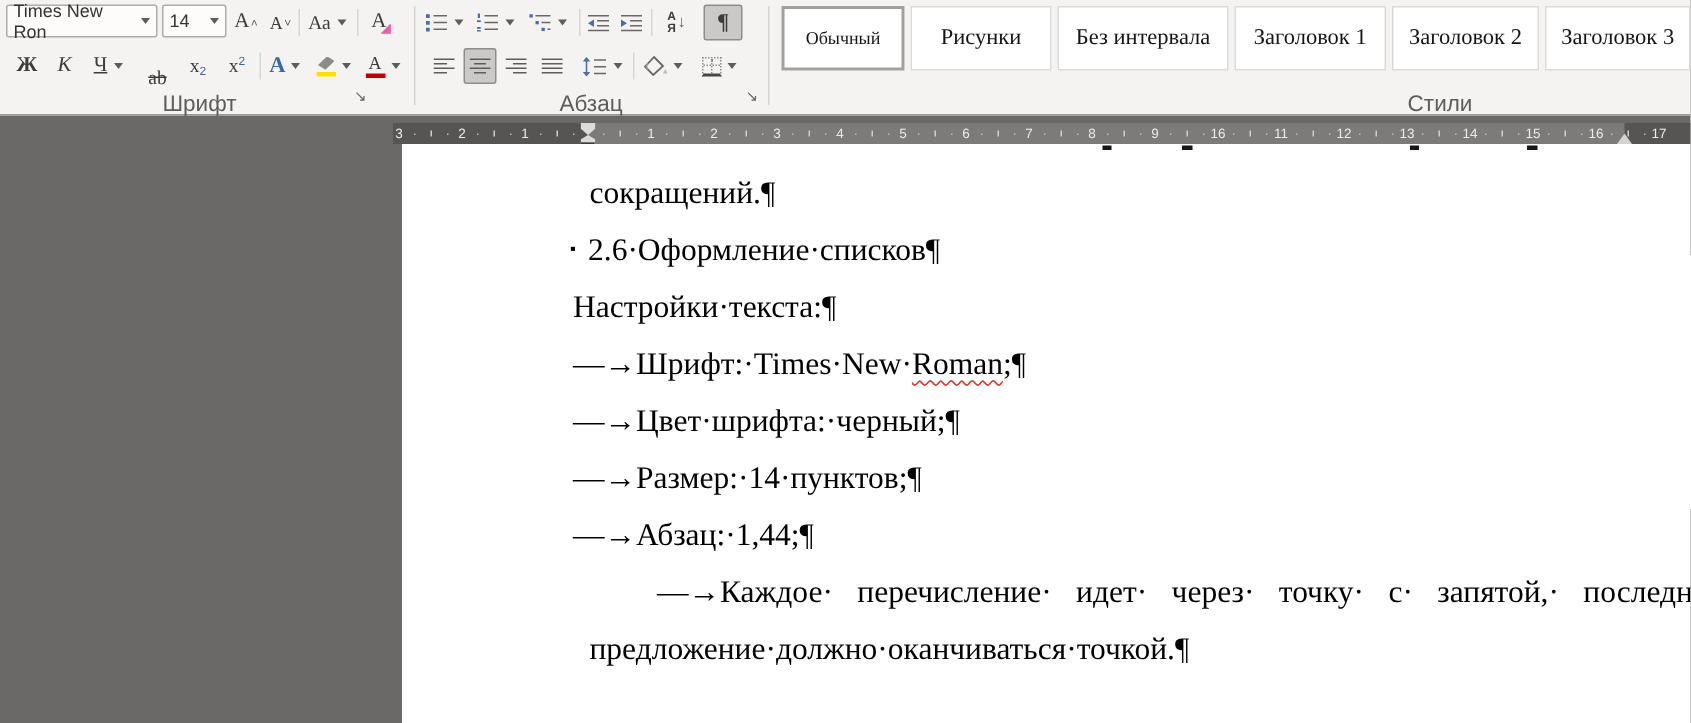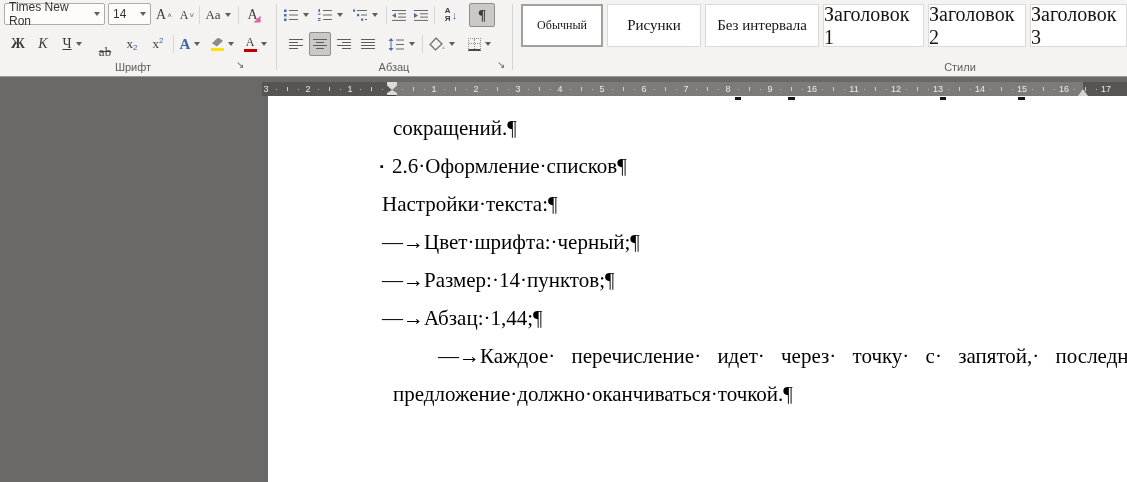--- a/index.html
+++ b/index.html
@@ -2,21 +2,21 @@
 <html><head>
 <meta charset="utf-8">
 <style>
   html,body{margin:0;padding:0;}
   body{width:1127px;height:482px;overflow:hidden;background:#6a6968;font-family:"Liberation Sans",sans-serif;position:relative;}
 
   
   .ribbon{position:absolute;left:0;top:0;width:1127px;height:77px;background:#f4f3f2;border-bottom:1px solid #999896;box-sizing:border-box;}
   .vsep{position:absolute;top:4px;height:66px;width:1px;background:#d5d3d1;}
   .vsep-s{position:absolute;width:1px;background:#d8d6d4;}
-  .grp-label{position:absolute;top:61px;font-size:11px;color:#5f5d5b;text-align:center;}
+  .grp-label{position:absolute;top:61px;font-size:15px;color:#5f5d5b;text-align:center;}
   .launcher{position:absolute;top:59px;font-size:10px;color:#6a6866;line-height:12px;}
 
   .combo{position:absolute;top:3px;height:22px;background:#fdfcfb;border:1px solid #aeacaa;border-radius:2px;display:flex;align-items:center;padding:0 4px;font-size:12px;color:#333;box-sizing:border-box;}
   .combo .spacer{flex:1;}
   .dd{width:0;height:0;border-left:3px solid transparent;border-right:3px solid transparent;border-top:4px solid #5f5d5b;margin-left:4px;flex:none;}
   .btn{position:absolute;height:24px;display:flex;align-items:center;justify-content:center;color:#3e3c3a;border-radius:2px;box-sizing:border-box;}
   .pressed{background:#cbc9c7;border:1px solid #8f8d8b;}
   .serifg{font-family:"Liberation Serif",serif;}
   .capletter{font-size:14px;}
   .smallcaret{font-size:8px;margin-left:1px;color:#5f5d5b;}
@@ -26,21 +26,21 @@
   .penbody{width:11px;height:9px;background:#8d8b89;clip-path:polygon(0 65%,55% 0,100% 35%,45% 100%);}
   .clearwedge{width:7px;height:7px;background:#e75fa5;clip-path:polygon(0 100%,100% 0,100% 100%);margin-left:-4px;margin-top:8px;}
   .icon-borders{width:13px;height:13px;border:1px dotted #8f8d8b;border-bottom:2px solid #474645;position:relative;box-sizing:border-box;}
   .icon-borders:before{content:"";position:absolute;left:50%;top:0;bottom:0;border-left:1px dotted #8f8d8b;}
   .icon-borders:after{content:"";position:absolute;top:45%;left:0;right:0;border-top:1px dotted #8f8d8b;}
   .sortletters{display:flex;flex-direction:column;font-size:8px;line-height:8px;font-weight:bold;color:#3e3c3a;}
   .sortarrow{font-size:11px;color:#43639c;margin-left:1px;}
   .pilcrow{font-family:"Liberation Serif",serif;font-size:15px;font-weight:bold;color:#3e3c3a;}
 
   
-  .style-cell{position:absolute;top:4px;height:43px;background:#ffffff;border:1px solid #dcdad8;display:flex;align-items:center;justify-content:center;font-family:"Liberation Serif",serif;font-size:20px;color:#141414;box-sizing:border-box;}
+  .style-cell{position:absolute;top:4px;height:43px;background:#ffffff;border:1px solid #dcdad8;display:flex;align-items:center;justify-content:center;font-family:"Liberation Serif",serif;font-size:15px;color:#141414;box-sizing:border-box;}
   .style-cell.selected{border:2px solid #a2a09e;font-size:12px;}
 
   
   .ruler{position:absolute;left:262px;top:82px;width:865px;height:14px;background:#565554;}
   .rl-text{position:absolute;left:130px;top:0;width:691px;height:14px;background:#7c7b7a;}
   .rnum{position:absolute;top:2px;transform:translateX(-50%);font-size:9px;color:#ecebe9;line-height:10px;}
   .tick{position:absolute;top:5px;width:1px;height:4px;background:#cfcecd;}
   .rdot{position:absolute;top:7px;width:1px;height:1px;background:#bdbcbb;}
   .first-line-marker{position:absolute;left:125px;top:0;width:10px;height:8px;background:#dcdbda;clip-path:polygon(0 0,100% 0,100% 45%,50% 100%,0 45%);}
   .hang-marker{position:absolute;left:125px;top:8px;width:10px;height:5px;background:#dcdbda;clip-path:polygon(50% 0,100% 60%,100% 100%,0 100%,0 60%);}
@@ -387,19 +387,20 @@
 
 <div class="page">
   <div class="frag" style="left:467px;width:6px;"></div>
   <div class="frag" style="left:520px;width:7px;"></div>
   <div class="frag" style="left:672px;width:6px;"></div>
   <div class="frag" style="left:750px;width:7px;"></div>
   <div id="doclines">
       <div class="line ind-margin">сокращений.¶</div>
       <div class="line ind-heading"><span class="bullet">▪</span>2.6·Оформление·списков¶</div>
       <div class="line ind-first">Настройки·текста:¶</div>
+      <div class="line ind-first">—→Шрифт:·Times·New·<span class="misspell">Roman</span>;¶</div>
       <div class="line ind-first">—→Цвет·шрифта:·черный;¶</div>
       <div class="line ind-first">—→Размер:·14·пунктов;¶</div>
       <div class="line ind-first">—→Абзац:·1,44;¶</div>
       <div class="line ind-just">—→Каждое· перечисление· идет· через· точку· с· запятой,· последнее·</div>
       <div class="line ind-margin">предложение·должно·оканчиваться·точкой.¶</div>
     </div>
 </div>
 
 </body></html>

